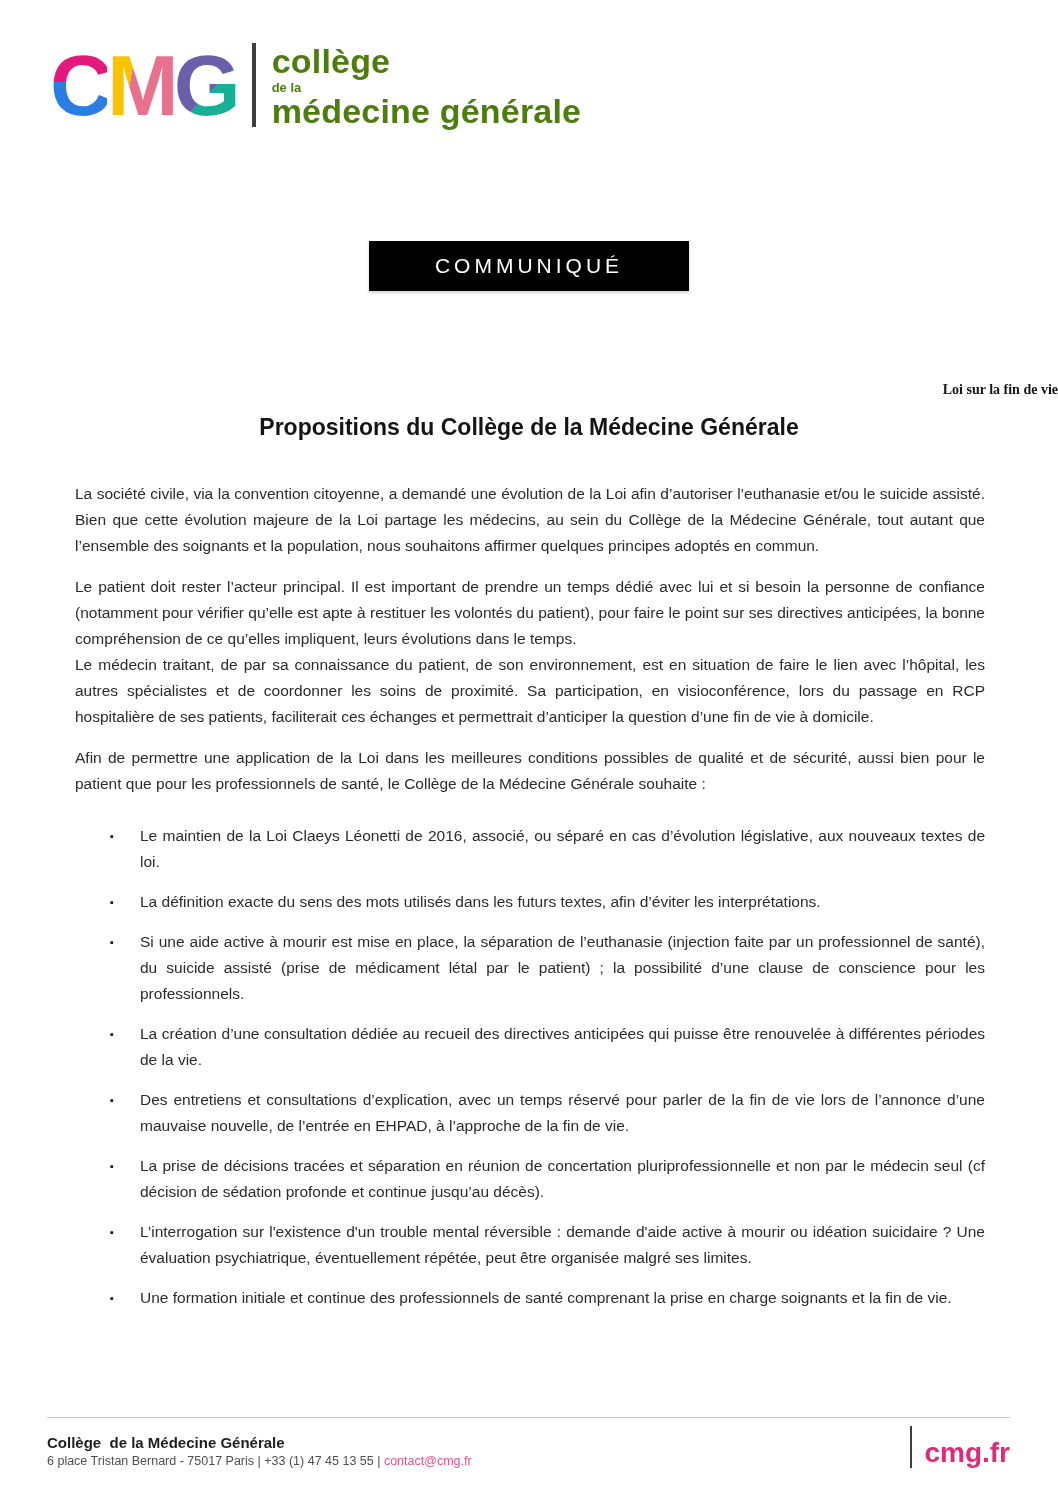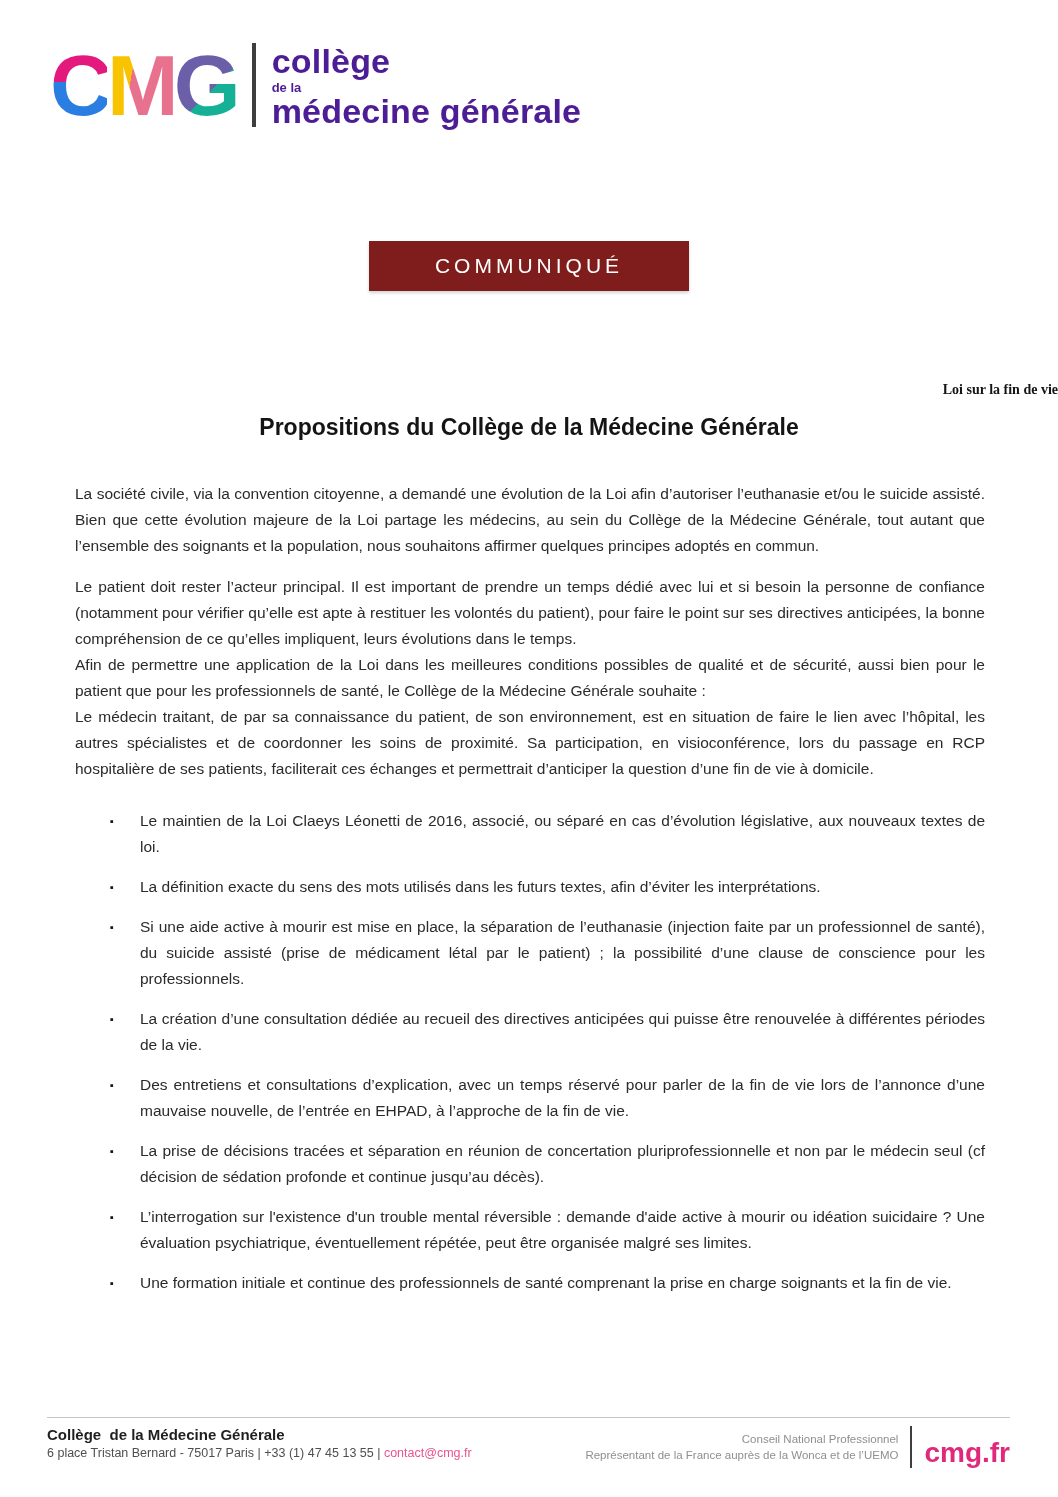--- a/index.html
+++ b/index.html
@@ -17,29 +17,29 @@
   .logo-block { position: absolute; top: 42px; left: 50px; display: flex; align-items: center; }
   .logo-acronym { display: flex; font-weight: bold; font-size: 86px; line-height: 1; letter-spacing: -5px; }
   .logo-letter {
     -webkit-background-clip: text; background-clip: text;
     color: transparent;
   }
   .letter-c { background-image: linear-gradient(180deg, #e3197e 0%, #e3197e 46%, #2a7de1 46%, #2a7de1 100%); }
   .letter-m { background-image: linear-gradient(100deg, #f8c300 0%, #f8c300 37%, #e8718d 37%, #e8718d 100%); }
   .letter-g { background-image: linear-gradient(135deg, #6a5fa8 0%, #6a5fa8 58%, #16b096 58%, #16b096 100%); }
   .logo-divider { width: 4px; height: 84px; background: #3f3f3f; margin: 0 16px 0 16px; }
-  .logo-wordmark { color: #4c1d95; padding-top: 2px; }
+  .logo-wordmark { color: #4d7c0f; padding-top: 2px; }
   .wordmark-main { font-size: 34px; font-weight: bold; line-height: 34px; letter-spacing: 0.2px; }
   .wordmark-sub { font-size: 13px; font-weight: bold; line-height: 13px; margin-top: 3px; }
 
   
   .banner {
     position: absolute; top: 241px; left: 50%; transform: translateX(-50%);
     width: 320px; height: 50px;
-    background: #7f1d1d;
+    background: #000000;
     color: #ffffff;
     display: flex; align-items: center; justify-content: center;
     font-size: 21px; letter-spacing: 4px; font-weight: 400;
     box-shadow: 0 2px 3px rgba(0,0,0,0.18);
   }
 
   
   .doc-title {
     position: absolute; top: 382px; left: 0; width: 100%;
     text-align: right; font-size: 14px; font-weight: bold; color: #141414; font-family: Liberation Serif, serif;
@@ -59,21 +59,21 @@
   .bullet-list { list-style: none; margin: 26px 0 0 0; padding: 0 0 0 35px; }
   .bullet-item { display: flex; margin-bottom: 14px; }
   .bullet-marker { width: 30px; flex-shrink: 0; font-size: 11px; line-height: 26px; color: #111; }
   .bullet-text { flex: 1; text-align: justify; }
 
   
   .footer {
     position: absolute; top: 1417px; left: 47px; right: 48px;
     border-top: 1px solid #c4c4c4;
     padding-top: 8px;
-    display: flex; justify-content: space-between; align-items: flex-start;
+    display: flex; justify-content: space-between; align-items: flex-end;
   }
   .footer-org { font-size: 15px; font-weight: bold; color: #1f1f1f; white-space: pre; }
   .footer-addr { font-size: 12.5px; color: #4f4f4f; margin-top: 3px; }
   .footer-email { color: #e8538c; text-decoration: none; }
   .footer-right { display: flex; align-items: center; }
   .footer-right-text { text-align: right; font-size: 11.5px; color: #8f8f8f; line-height: 16px; }
   .footer-vdivider { width: 2px; height: 42px; background: #3f3f3f; margin: 0 12px; }
   .footer-site { font-size: 28px; font-weight: bold; color: #e0297a; text-decoration: none; line-height: 1; margin-top: 12px; }
 </style>
 </head>
@@ -94,22 +94,22 @@
 </div>
 
 <div class="banner">COMMUNIQUÉ</div>
 
 <div class="doc-title">Loi sur la fin de vie</div>
 <div class="doc-subtitle">Propositions du Collège de la Médecine Générale</div>
 
 <div class="content">
   <p class="para">La société civile, via la convention citoyenne, a demandé une évolution de la Loi afin d’autoriser l’euthanasie et/ou le suicide assisté. Bien que cette évolution majeure de la Loi partage les médecins, au sein du Collège de la Médecine Générale, tout autant que l’ensemble des soignants et la population, nous souhaitons affirmer quelques principes adoptés en commun.</p>
   <p class="para no-gap">Le patient doit rester l’acteur principal. Il est important de prendre un temps dédié avec lui et si besoin la personne de confiance (notamment pour vérifier qu’elle est apte à restituer les volontés du patient), pour faire le point sur ses directives anticipées, la bonne compréhension de ce qu’elles impliquent, leurs évolutions dans le temps.</p>
+  <p class="para">Le médecin traitant, de par sa connaissance du patient, de son environnement, est en situation de faire le lien avec l’hôpital, les autres spécialistes et de coordonner les soins de proximité. Sa participation, en visioconférence, lors du passage en RCP hospitalière de ses patients, faciliterait ces échanges et permettrait d’anticiper la question d’une fin de vie à domicile.</p>
   <p class="para no-gap">Afin de permettre une application de la Loi dans les meilleures conditions possibles de qualité et de sécurité, aussi bien pour le patient que pour les professionnels de santé, le Collège de la Médecine Générale souhaite :</p>
-  <p class="para">Le médecin traitant, de par sa connaissance du patient, de son environnement, est en situation de faire le lien avec l’hôpital, les autres spécialistes et de coordonner les soins de proximité. Sa participation, en visioconférence, lors du passage en RCP hospitalière de ses patients, faciliterait ces échanges et permettrait d’anticiper la question d’une fin de vie à domicile.</p>
 
   <ul class="bullet-list">
     <li class="bullet-item">
       <span class="bullet-marker">▪</span>
       <span class="bullet-text">Le maintien de la Loi Claeys Léonetti de 2016, associé, ou séparé en cas d’évolution législative, aux nouveaux textes de loi.</span>
     </li>
     <li class="bullet-item">
       <span class="bullet-marker">▪</span>
       <span class="bullet-text">La définition exacte du sens des mots utilisés dans les futurs textes, afin d’éviter les interprétations.</span>
     </li>
@@ -141,20 +141,16 @@
 </div>
 
 <div class="footer">
   <div class="footer-left">
     <div class="footer-org">Collège  de la Médecine Générale</div>
     <div class="footer-addr">
       <span>6 place Tristan Bernard - 75017 Paris | +33 (1) 47 45 13 55 | </span><a href="#" class="footer-email">contact@cmg.fr</a>
     </div>
   </div>
   <div class="footer-right">
-    <div class="footer-right-text">
-      <div>Conseil National Professionnel</div>
-      <div>Représentant de la France auprès de la Wonca et de l’UEMO</div>
-    </div>
     <div class="footer-vdivider"></div>
     <a href="#" class="footer-site">cmg.fr</a>
   </div>
 </div>
 
 </body></html>

